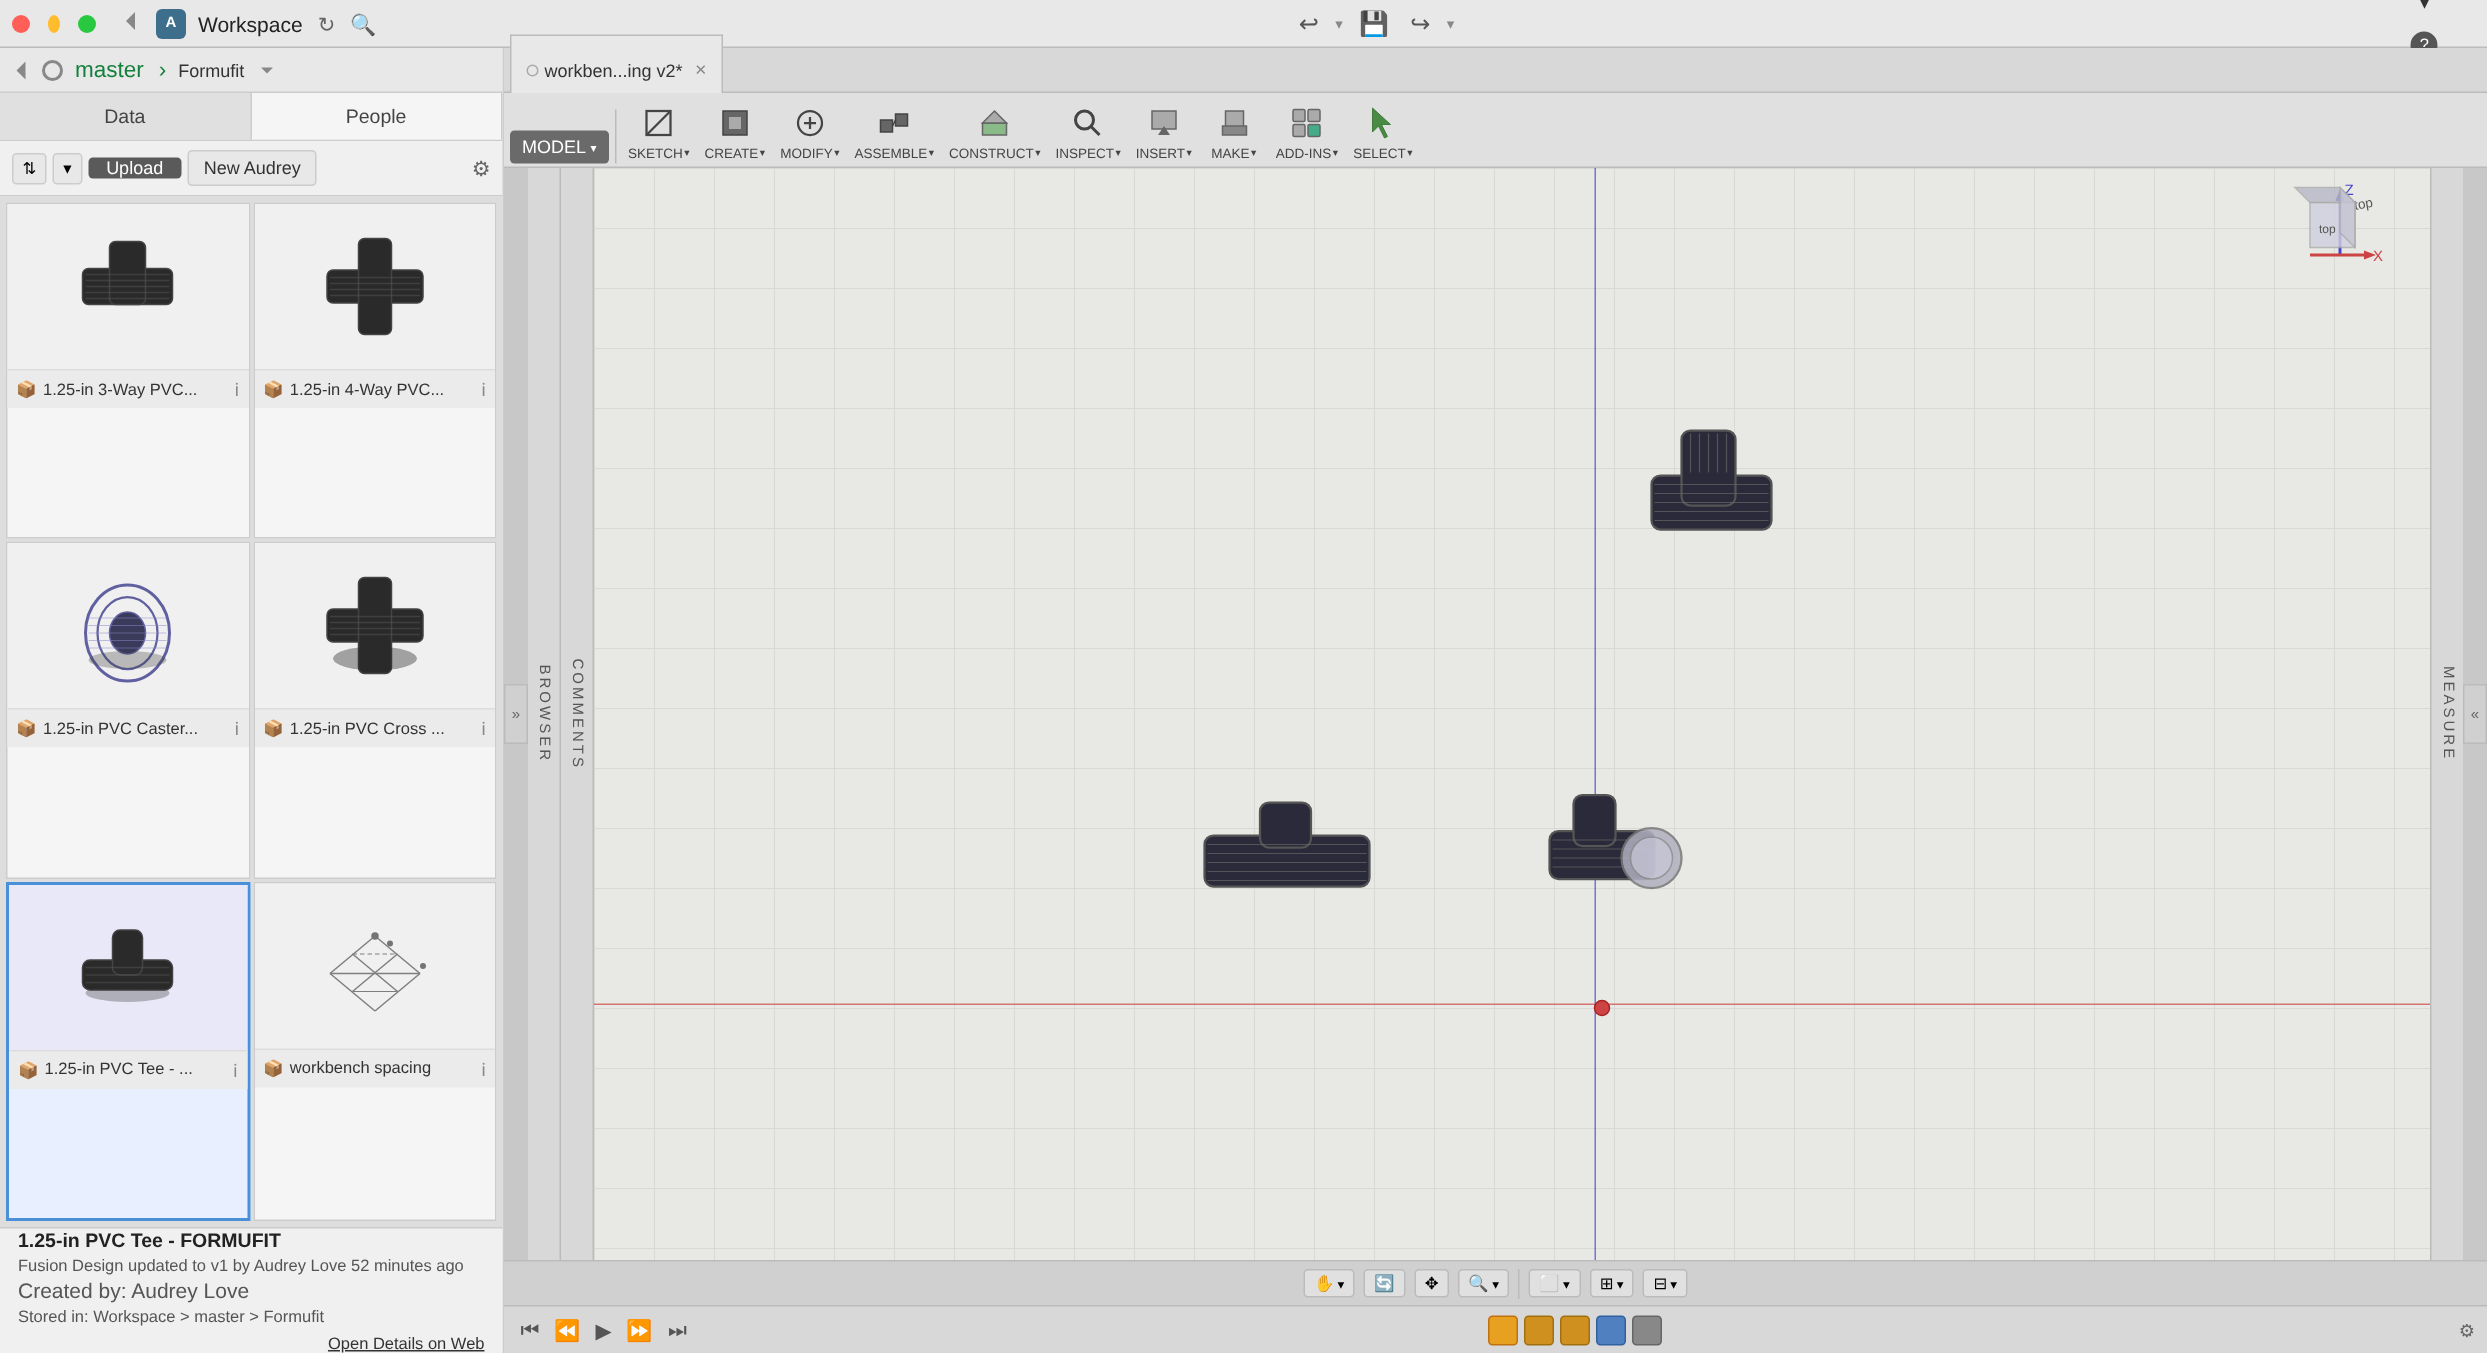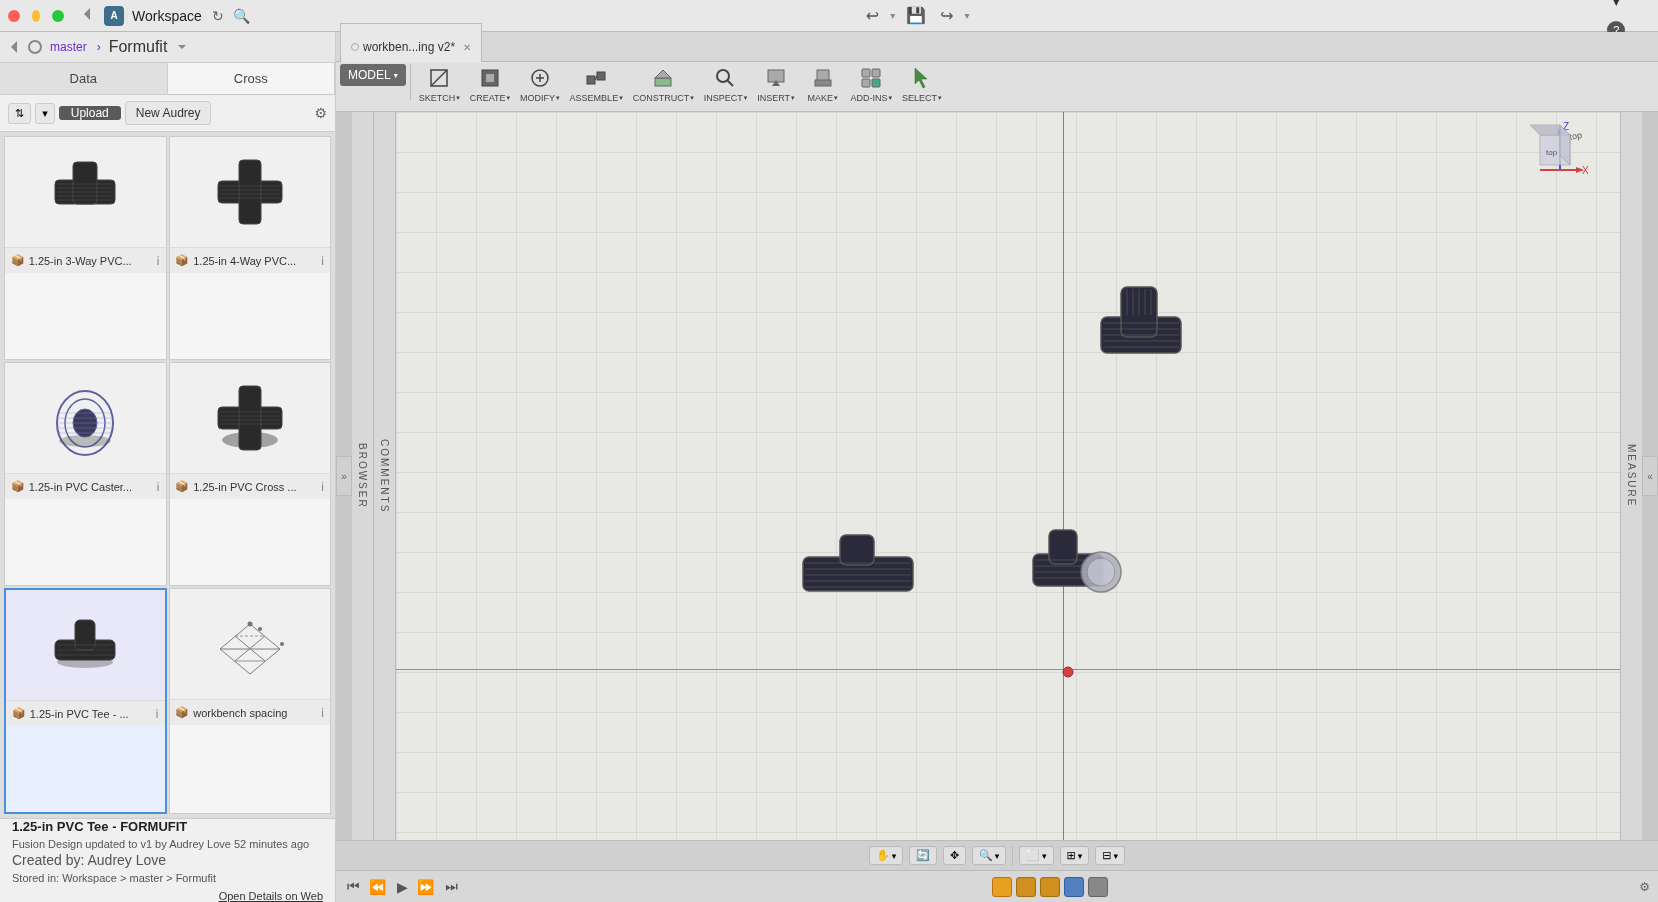--- a/index.html
+++ b/index.html
@@ -20,22 +20,22 @@
     .nav-btn { background: none; border: none; cursor: pointer; font-size: 16px; color: #555; padding: 0 3px; }
 
     
     #main { display: flex; height: calc(902px - 32px); }
 
     
     #left-panel { width: 336px; background: #f0f0f0; border-right: 1px solid #ccc; display: flex; flex-direction: column; flex-shrink: 0; }
 
     
     #left-header { display: flex; align-items: center; gap: 6px; padding: 6px 8px; border-bottom: 1px solid #ccc; background: #e8e8e8; }
-    .breadcrumb-item { color: #333; font-size: 16px; }
-    .breadcrumb-sep { color: #6d28d9; font-size: 12px; margin: 0 2px; }
+    .breadcrumb-item { color: #333; font-size: 12px; }
+    .breadcrumb-sep { color: #15803d; font-size: 15px; margin: 0 2px; }
     .breadcrumb-circle { width: 14px; height: 14px; border-radius: 50%; border: 2px solid #888; display: inline-block; }
 
     
     #tab-bar { display: flex; border-bottom: 1px solid #ccc; }
     .tab { flex: 1; text-align: center; padding: 8px 0; cursor: pointer; background: #e0e0e0; border-right: 1px solid #ccc; font-size: 13px; color: #444; }
     .tab.active { background: #f5f5f5; font-weight: 500; }
 
     
     #left-toolbar { display: flex; align-items: center; gap: 4px; padding: 6px 8px; border-bottom: 1px solid #ccc; }
     .upload-btn { background: #5a5a5a; color: white; border: none; padding: 0 12px; border-radius: 3px; cursor: pointer; font-size: 12px; }
@@ -62,21 +62,21 @@
     
     #right-panel { flex: 1; display: flex; flex-direction: column; background: #c8c8c8; }
 
     
     #canvas-tab-bar { display: flex; align-items: center; background: #d8d8d8; border-bottom: 1px solid #bbb; height: 30px; padding: 0 4px; }
     .canvas-tab { display: flex; align-items: center; gap: 4px; padding: 16px 10px; background: #e8e8e8; border: 1px solid #bbb; border-bottom: none; font-size: 12px; color: #333; cursor: pointer; }
     .canvas-tab-close { font-size: 10px; color: #888; cursor: pointer; margin-left: 4px; }
     .canvas-tab-dot { width: 8px; height: 8px; border-radius: 50%; background: #e8e8e8; border: 1px solid #aaa; }
 
     
-    #toolbar { display: flex; align-items: flex-start; background: #e0e0e0; border-bottom: 1px solid #bbb; padding: 2px 4px; height: 50px; gap: 2px; overflow: hidden; }
+    #toolbar { display: flex; align-items: flex-end; background: #e0e0e0; border-bottom: 1px solid #bbb; padding: 2px 4px; height: 50px; gap: 2px; overflow: hidden; }
     .toolbar-group { display: flex; flex-direction: column; align-items: center; padding: 2px 4px; cursor: pointer; border-radius: 3px; min-width: 44px; }
     .toolbar-group-label { font-size: 9px; color: #444; white-space: nowrap; display: flex; align-items: center; gap: 1px; }
     .toolbar-sep { width: 1px; height: 36px; background: #bbb; margin: 0 2px; }
     .model-btn { display: flex; align-items: center; gap: 3px; padding: 4px 8px; background: #6a6a6a; color: white; border-radius: 3px; cursor: pointer; font-size: 12px; font-weight: 500; }
     .dropdown-arrow { font-size: 8px; }
 
     
     #browser-panel { writing-mode: vertical-rl; background: #d8d8d8; width: 22px; border-right: 1px solid #bbb; display: flex; align-items: center; justify-content: center; font-size: 10px; color: #555; cursor: pointer; letter-spacing: 2px; }
 
     
@@ -169,21 +169,21 @@
       <span class="breadcrumb-item breadcrumb-sep">master</span>
       <span class="breadcrumb-sep">›</span>
       <span class="breadcrumb-item">Formufit</span>
       <svg width="10" height="10" viewBox="0 0 10 10" style="margin-left:4px;">
           <polygon points="1,3 5,7 9,3" fill="#888"></polygon>
         </svg>
     </div>
 
     <div id="tab-bar">
       <div class="tab">Data</div>
-      <div class="tab active">Cross</div>
+      <div class="tab active">People</div>
     </div>
 
     <div id="left-toolbar">
       <button class="sort-btn">⇅</button>
       <button class="sort-btn">▾</button>
       <button class="upload-btn">Upload</button>
       <button class="folder-btn">New Audrey</button>
       <button class="gear-btn">⚙</button>
     </div>
 

